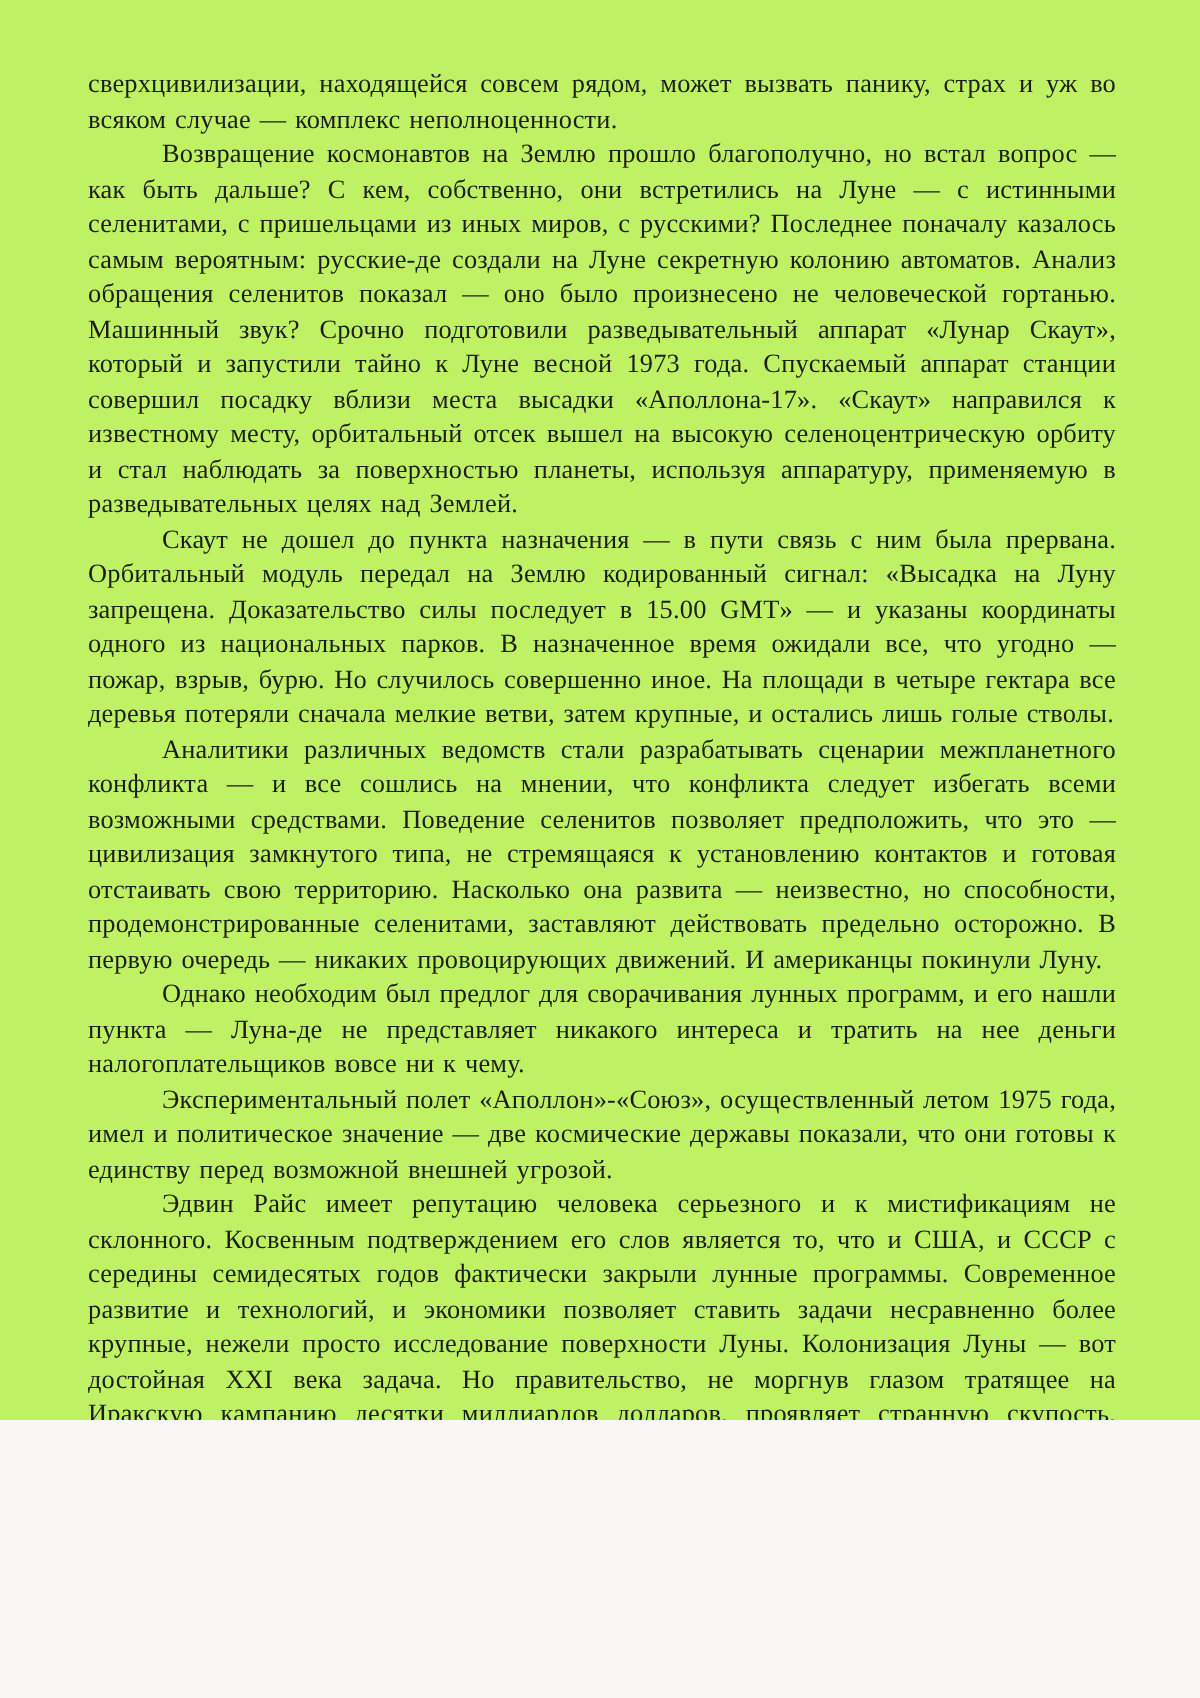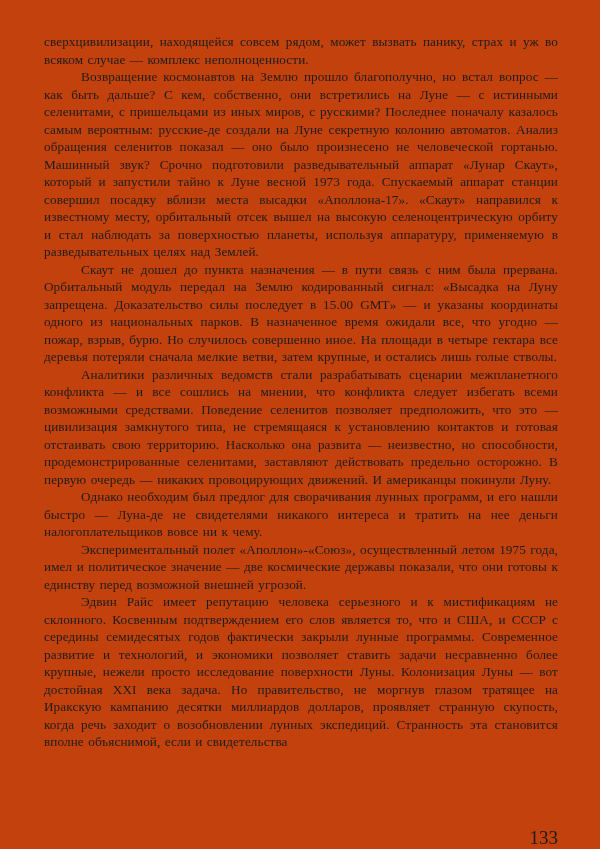--- a/index.html
+++ b/index.html
@@ -3,22 +3,22 @@
 <meta charset="utf-8">
 <style>
   html, body {
     margin: 0;
     padding: 0;
     background: #f8f7f5;
   }
   .page {
     position: relative;
     width: 600px;
-    height: 849px;
-    background: #c2410c;
+    height: 710px;
+    background: #bef264;
     overflow: hidden;
     font-family: "Liberation Serif", serif;
     color: #1d1d1d;
   }
   .text-block {
     position: absolute;
     left: 44px;
     top: 33px;
     width: 514px;
   }
@@ -45,18 +45,18 @@
 </style>
 </head>
 <body>
 
 <div class="page">
   <div class="text-block">
     <p>сверхцивилизации, находящейся совсем рядом, может вызвать панику, страх и уж во всяком случае — комплекс неполноценности.</p>
     <p class="indent">Возвращение космонавтов на Землю прошло благополучно, но встал вопрос — как быть дальше? С кем, собственно, они встретились на Луне — с истинными селенитами, с пришельцами из иных миров, с русскими? Последнее поначалу казалось самым вероятным: русские-де создали на Луне секретную колонию автоматов. Анализ обращения селенитов показал — оно было произнесено не человеческой гортанью. Машинный звук? Срочно подготовили разведывательный аппарат «Лунар Скаут», который и запустили тайно к Луне весной 1973 года. Спускаемый аппарат станции совершил посадку вблизи места высадки «Аполлона-17». «Скаут» направился к известному месту, орбитальный отсек вышел на высокую селеноцентрическую орбиту и стал наблюдать за поверхностью планеты, используя аппаратуру, применяемую в разведывательных целях над Землей.</p>
     <p class="indent">Скаут не дошел до пункта назначения — в пути связь с ним была прервана. Орбитальный модуль передал на Землю кодированный сигнал: «Высадка на Луну запрещена. Доказательство силы последует в 15.00 GMT» — и указаны координаты одного из национальных парков. В назначенное время ожидали все, что угодно — пожар, взрыв, бурю. Но случилось совершенно иное. На площади в четыре гектара все деревья потеряли сначала мелкие ветви, затем крупные, и остались лишь голые стволы.</p>
     <p class="indent">Аналитики различных ведомств стали разрабатывать сценарии межпланетного конфликта — и все сошлись на мнении, что конфликта следует избегать всеми возможными средствами. Поведение селенитов позволяет предположить, что это — цивилизация замкнутого типа, не стремящаяся к установлению контактов и готовая отстаивать свою территорию. Насколько она развита — неизвестно, но способности, продемонстрированные селенитами, заставляют действовать предельно осторожно. В первую очередь — никаких провоцирующих движений. И американцы покинули Луну.</p>
-    <p class="indent">Однако необходим был предлог для сворачивания лунных программ, и его нашли быстро — Луна-де не свидетелями никакого интереса и тратить на нее деньги налогоплательщиков вовсе ни к чему.</p>
+    <p class="indent">Однако необходим был предлог для сворачивания лунных программ, и его нашли пункта — Луна-де не представляет никакого интереса и тратить на нее деньги налогоплательщиков вовсе ни к чему.</p>
     <p class="indent">Экспериментальный полет «Аполлон»-«Союз», осуществленный летом 1975 года, имел и политическое значение — две космические державы показали, что они готовы к единству перед возможной внешней угрозой.</p>
     <p class="indent">Эдвин Райс имеет репутацию человека серьезного и к мистификациям не склонного. Косвенным подтверждением его слов является то, что и США, и СССР с середины семидесятых годов фактически закрыли лунные программы. Современное развитие и технологий, и экономики позволяет ставить задачи несравненно более крупные, нежели просто исследование поверхности Луны. Колонизация Луны — вот достойная XXI века задача. Но правительство, не моргнув глазом тратящее на Иракскую кампанию десятки миллиардов долларов, проявляет странную скупость, когда речь заходит о возобновлении лунных экспедиций. Странность эта становится вполне объяснимой, если и свидетельства</p>
   </div>
   <div class="page-number">133</div>
 </div>
 
 </body></html>

